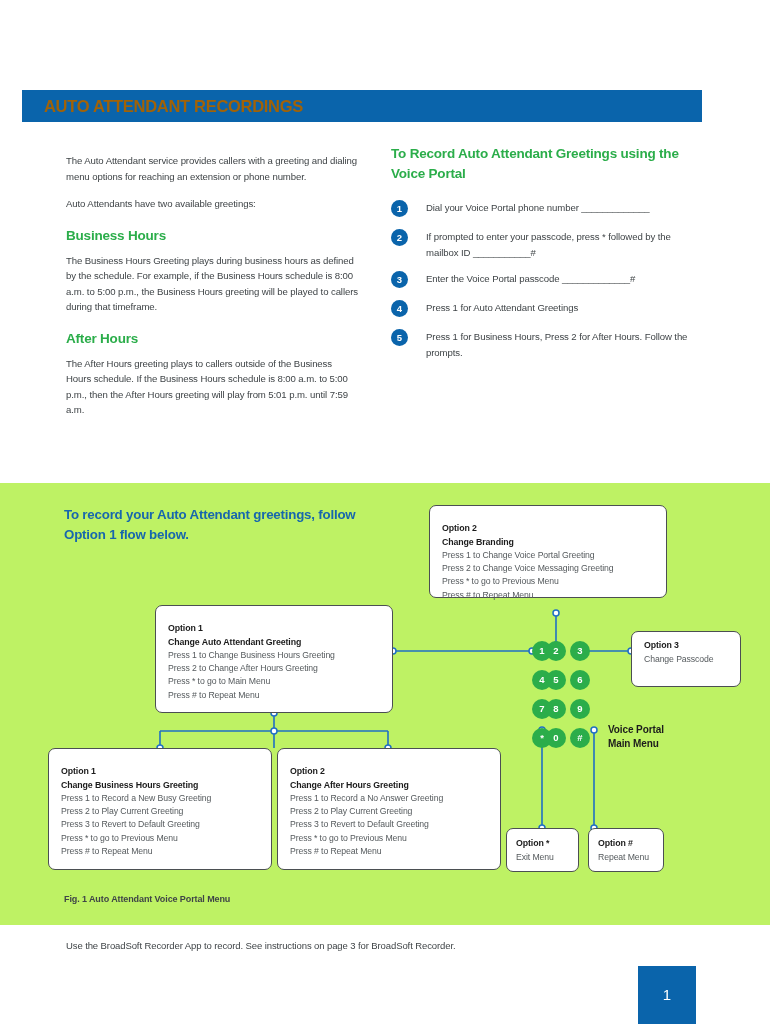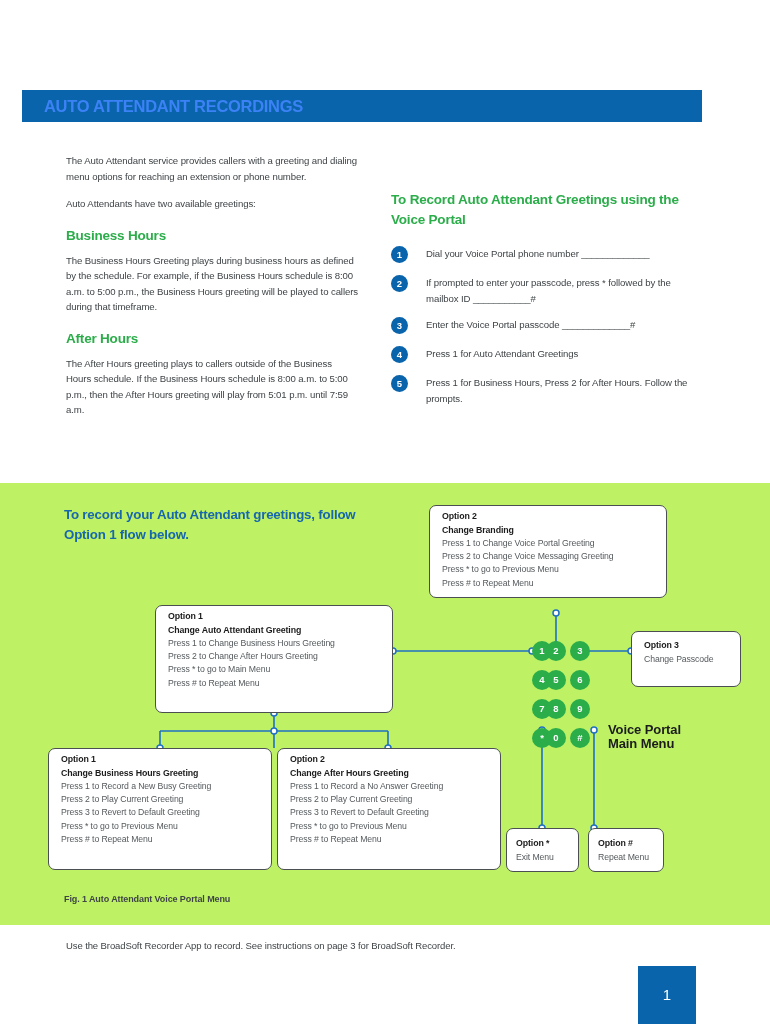--- a/index.html
+++ b/index.html
@@ -24,39 +24,38 @@
     height: 32px;
     background: #0a64ab;
   }
   #header-title {
     position: absolute;
     left: 44px;
     top: 97px;
     font-size: 16.5px;
     font-weight: bold;
     letter-spacing: -0.3px;
-    color: #3b82f6;
+    color: #a16207;
   }
 
   
   #intro {
     position: absolute;
     left: 0; top: 130px;
     width: 770px; height: 350px;
   }
   .col-left {
     position: absolute;
     left: 66px; top: 14px;
     width: 292px;
   }
   .col-right {
     position: absolute;
     left: 391px; top: 14px;
     width: 310px;
-    margin-top: 46px;
   }
   .body-p {
     font-size: 9.6px;
     line-height: 15.5px;
     color: #3f4447;
     margin: 9px 0 12px 0;
     letter-spacing: -0.1px;
   }
   .green-head {
     font-size: 13.5px;
@@ -117,21 +116,21 @@
     letter-spacing: -0.2px;
   }
 
   
   .flow-box {
     position: absolute;
     background: #ffffff;
     border: 1.1px solid #4b4f52;
     border-radius: 7px;
     box-sizing: border-box;
-    padding: 4px 11px 8px 12px;
+    padding: 16px 11px 8px 12px;
   }
   .fb-title {
     font-size: 8.8px;
     font-weight: bold;
     color: #1c1c1c;
     line-height: 13.5px;
     letter-spacing: -0.1px;
   }
   .fb-sub {
     font-size: 8.8px;
@@ -159,21 +158,21 @@
     border-radius: 50%;
     background: #2bad4a;
     color: #ffffff;
     font-size: 9.5px;
     font-weight: bold;
     line-height: 20px;
     text-align: center;
   }
   #keypad-label {
     position: absolute;
-    font-size: 13px;
+    font-size: 10px;
     font-weight: bold;
     line-height: 14px;
     color: #1c1c1c;
     letter-spacing: -0.1px;
   }
 
   
   #connectors { position: absolute; left: 0; top: 0; width: 770px; height: 442px; }
 
   #fig-caption {

